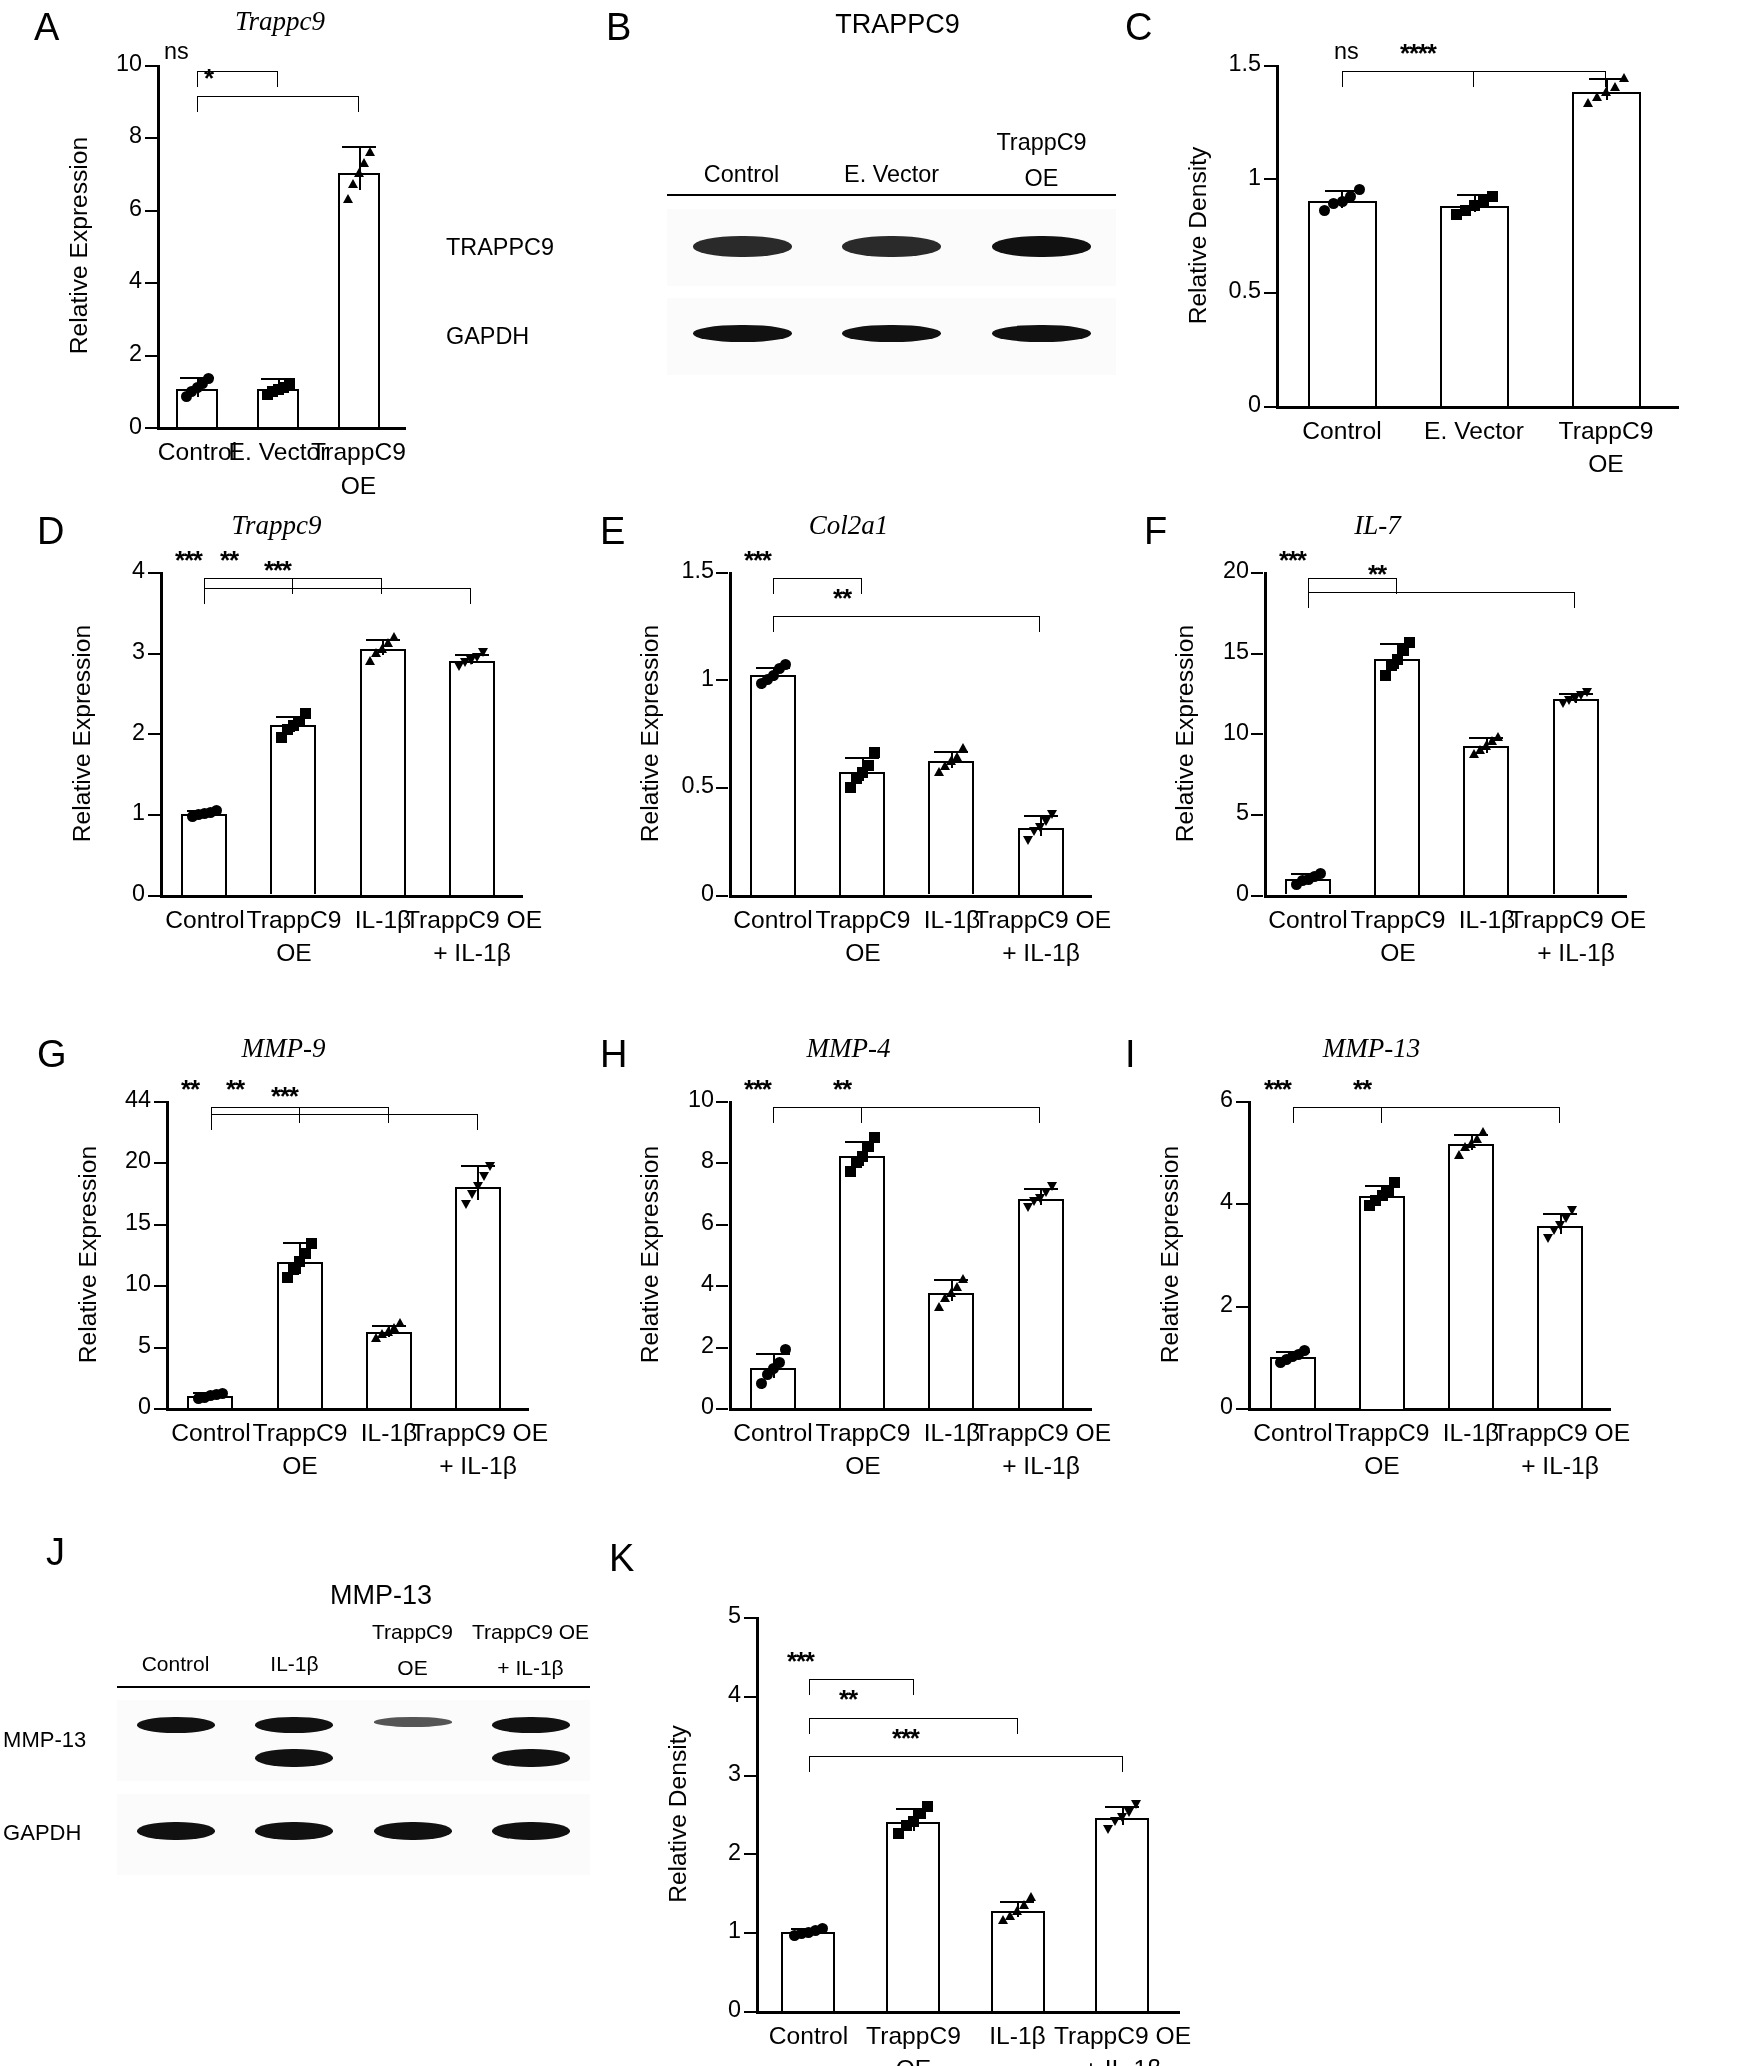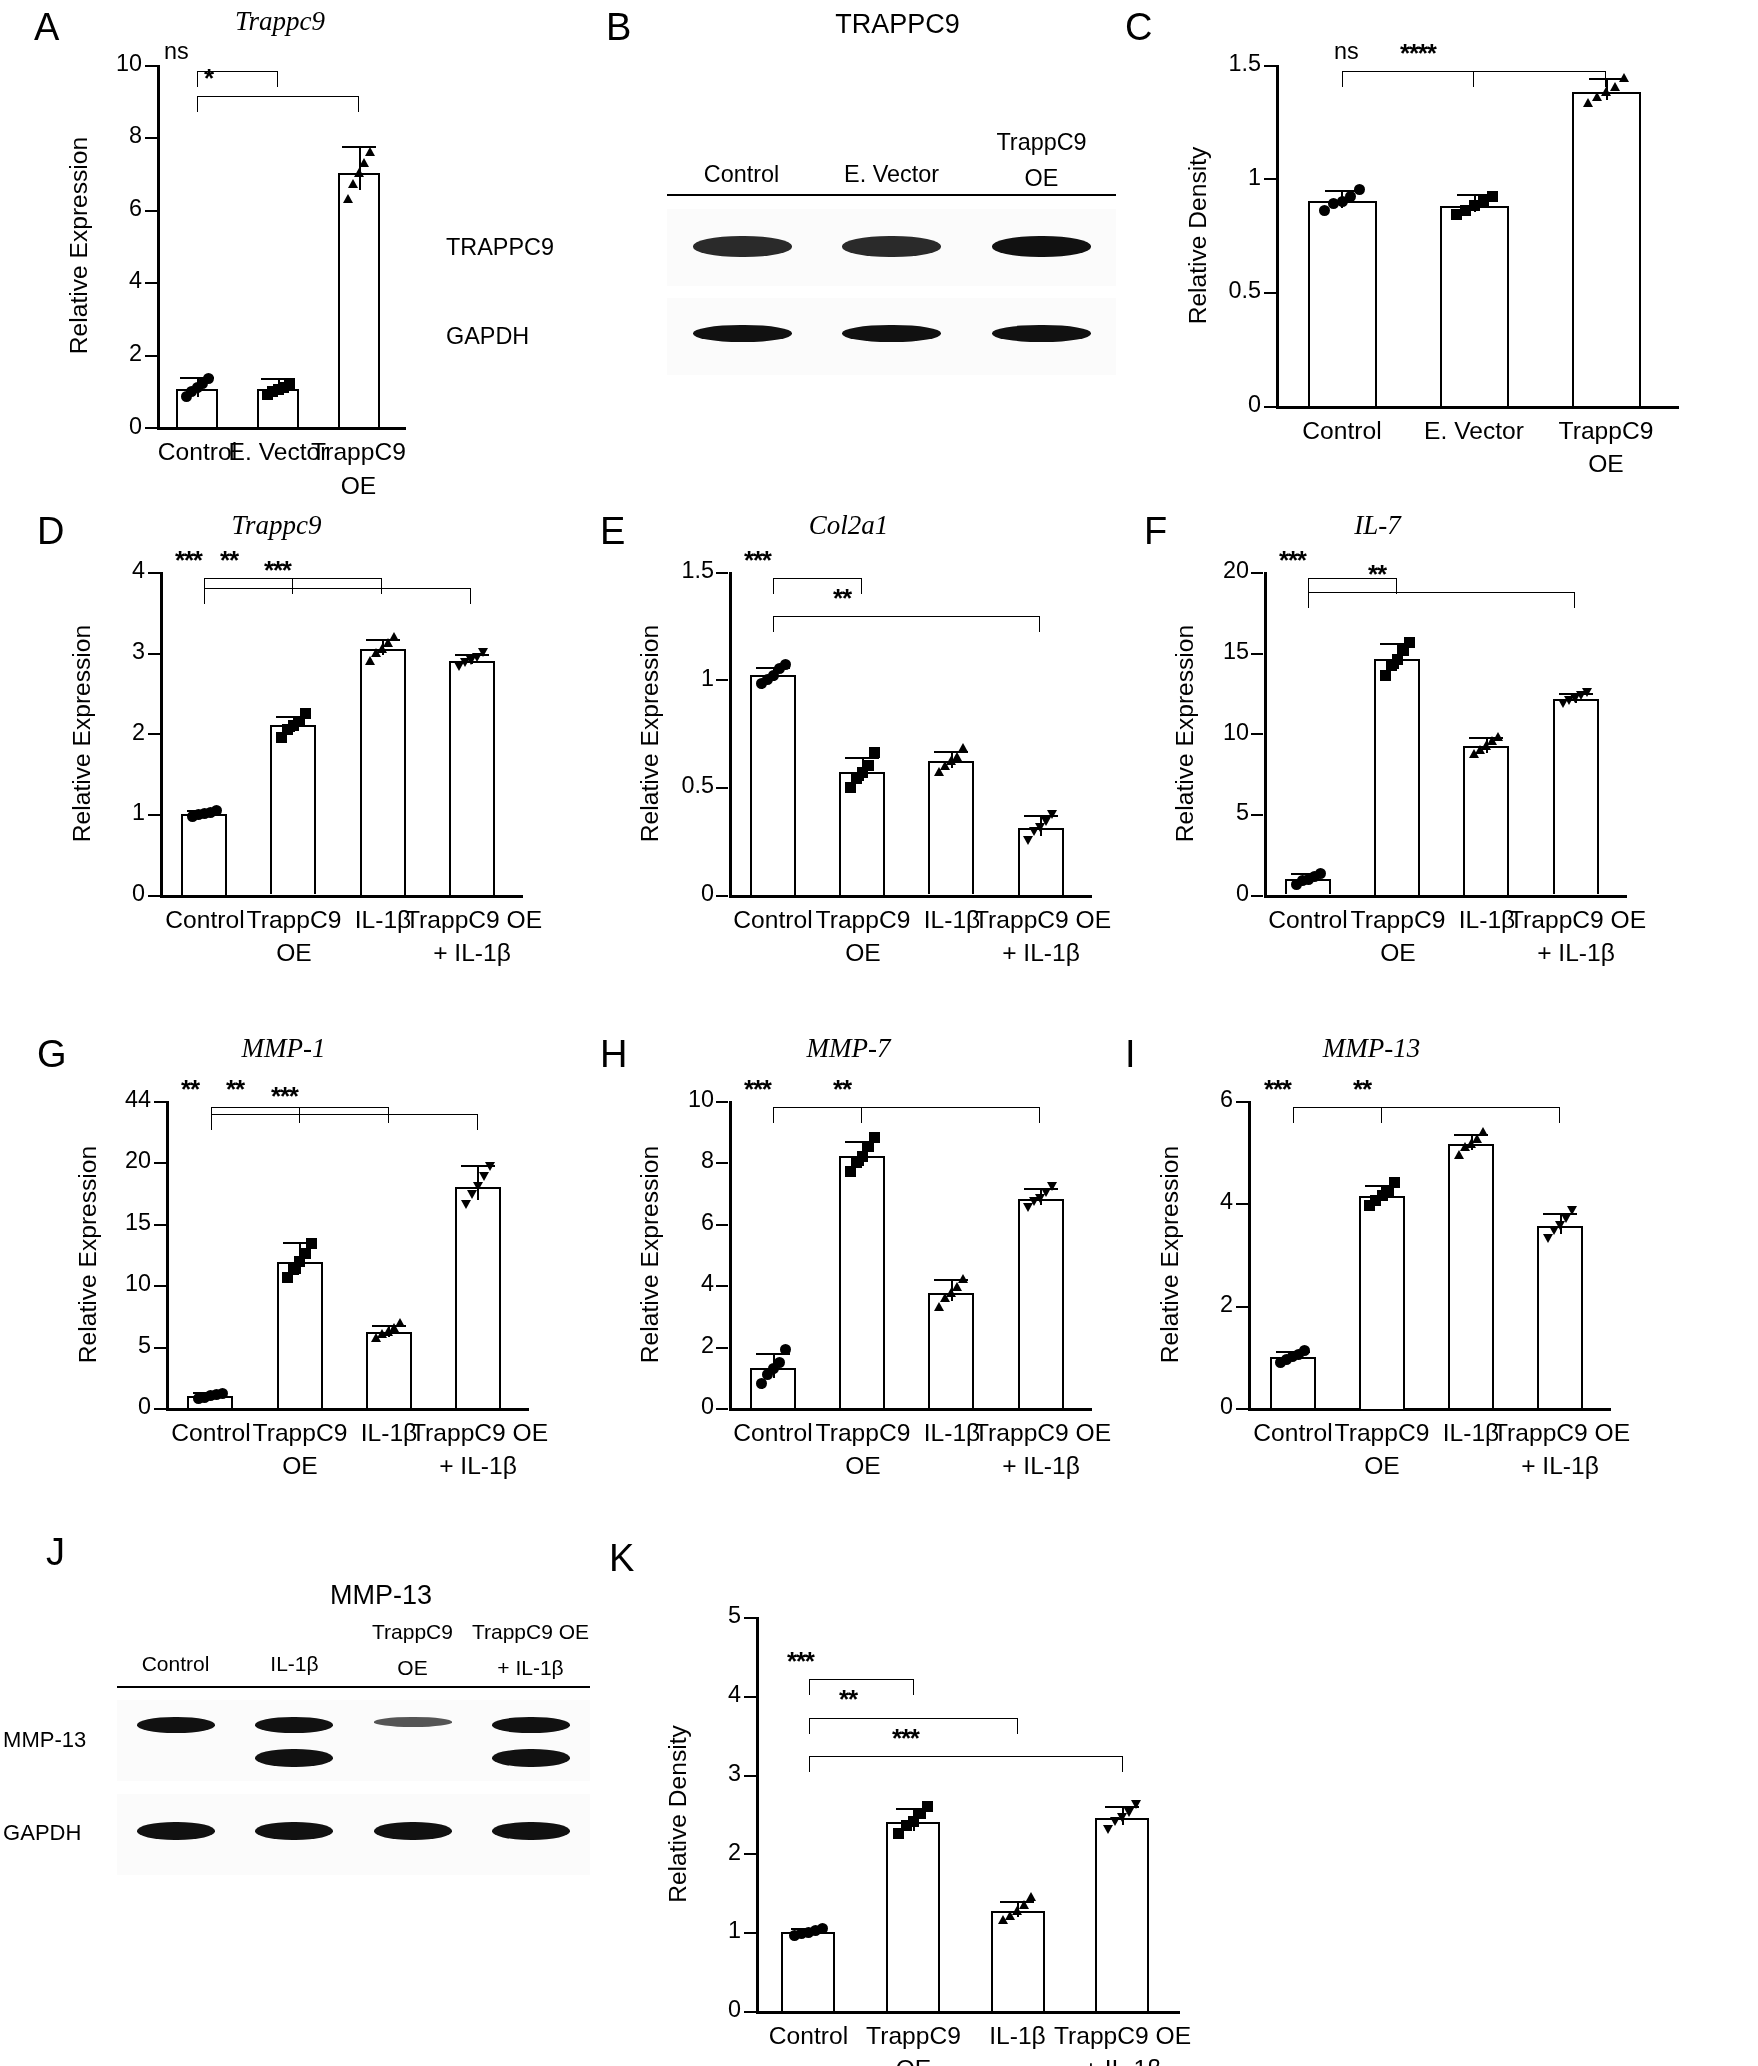--- a/index.html
+++ b/index.html
@@ -309,21 +309,21 @@
     <div class="pt dtri" style="left:1570px;top:694px;"></div>
     <div class="pt dtri" style="left:1576px;top:691px;"></div>
     <div class="pt dtri" style="left:1582px;top:688px;"></div>
     <div class="xtick" style="left:1509px;top:906px;width:134px;">TrappC9 OE</div>
     <div class="xtick" style="left:1509px;top:939px;width:134px;">+ IL-1β</div>
     <div class="brk" style="left:1308px;top:578px;width:89px;height:16px;"></div>
     <div class="sig" style="left:1279px;top:545px;width:148px;">***</div>
     <div class="brk" style="left:1308px;top:592px;width:267px;height:16px;"></div>
     <div class="sig" style="left:1368px;top:559px;width:148px;">**</div>
     <div class="panel-letter" style="left:37px;top:1033px;">G</div>
-    <div class="panel-title" style="left:148px;top:1033px;width:271px;">MMP-1</div>
+    <div class="panel-title" style="left:148px;top:1033px;width:271px;">MMP-9</div>
     <div class="axis-line" style="left:166px;top:1101px;width:3.1px;height:307px;"></div>
     <div class="axis-line" style="left:166px;top:1408px;width:363px;height:3.1px;"></div>
     <div class="ylabel" style="left:74px;top:1408px;width:307px;text-align:center;">Relative Expression</div>
     <div class="tickmark" style="left:154px;top:1408px;width:12.3px;"></div>
     <div class="ytick" style="left:77px;top:1393px;width:74px;">0</div>
     <div class="tickmark" style="left:154px;top:1347px;width:12.3px;"></div>
     <div class="ytick" style="left:77px;top:1332px;width:74px;">5</div>
     <div class="tickmark" style="left:154px;top:1285px;width:12.3px;"></div>
     <div class="ytick" style="left:77px;top:1270px;width:74px;">10</div>
     <div class="tickmark" style="left:154px;top:1224px;width:12.3px;"></div>
@@ -370,21 +370,21 @@
     <div class="pt dtri" style="left:485px;top:1162px;"></div>
     <div class="xtick" style="left:411px;top:1419px;width:134px;">TrappC9 OE</div>
     <div class="xtick" style="left:411px;top:1452px;width:134px;">+ IL-1β</div>
     <div class="brk" style="left:211px;top:1107px;width:89px;height:16px;"></div>
     <div class="sig" style="left:181px;top:1074px;width:148px;">**</div>
     <div class="brk" style="left:211px;top:1107px;width:178px;height:16px;"></div>
     <div class="sig" style="left:226px;top:1074px;width:148px;">**</div>
     <div class="brk" style="left:211px;top:1114px;width:267px;height:16px;"></div>
     <div class="sig" style="left:271px;top:1081px;width:148px;">***</div>
     <div class="panel-letter" style="left:600px;top:1033px;">H</div>
-    <div class="panel-title" style="left:713px;top:1033px;width:271px;">MMP-7</div>
+    <div class="panel-title" style="left:713px;top:1033px;width:271px;">MMP-4</div>
     <div class="axis-line" style="left:729px;top:1101px;width:3.1px;height:307px;"></div>
     <div class="axis-line" style="left:729px;top:1408px;width:363px;height:3.1px;"></div>
     <div class="ylabel" style="left:636px;top:1408px;width:307px;text-align:center;">Relative Expression</div>
     <div class="tickmark" style="left:716px;top:1408px;width:12.3px;"></div>
     <div class="ytick" style="left:640px;top:1393px;width:74px;">0</div>
     <div class="tickmark" style="left:716px;top:1347px;width:12.3px;"></div>
     <div class="ytick" style="left:640px;top:1332px;width:74px;">2</div>
     <div class="tickmark" style="left:716px;top:1285px;width:12.3px;"></div>
     <div class="ytick" style="left:640px;top:1270px;width:74px;">4</div>
     <div class="tickmark" style="left:716px;top:1224px;width:12.3px;"></div>

